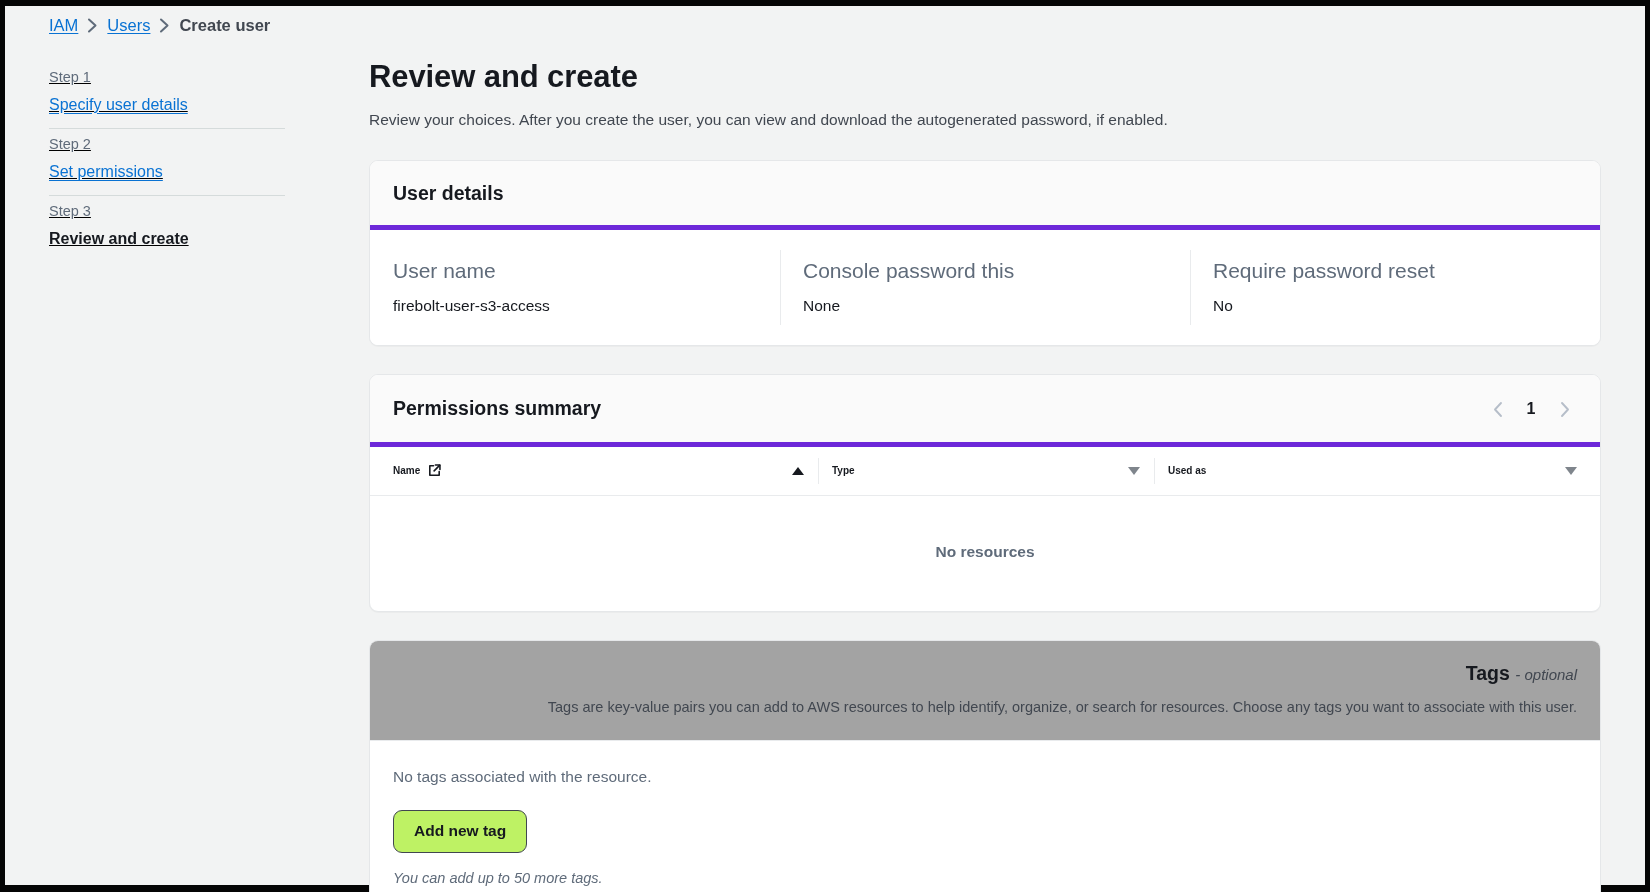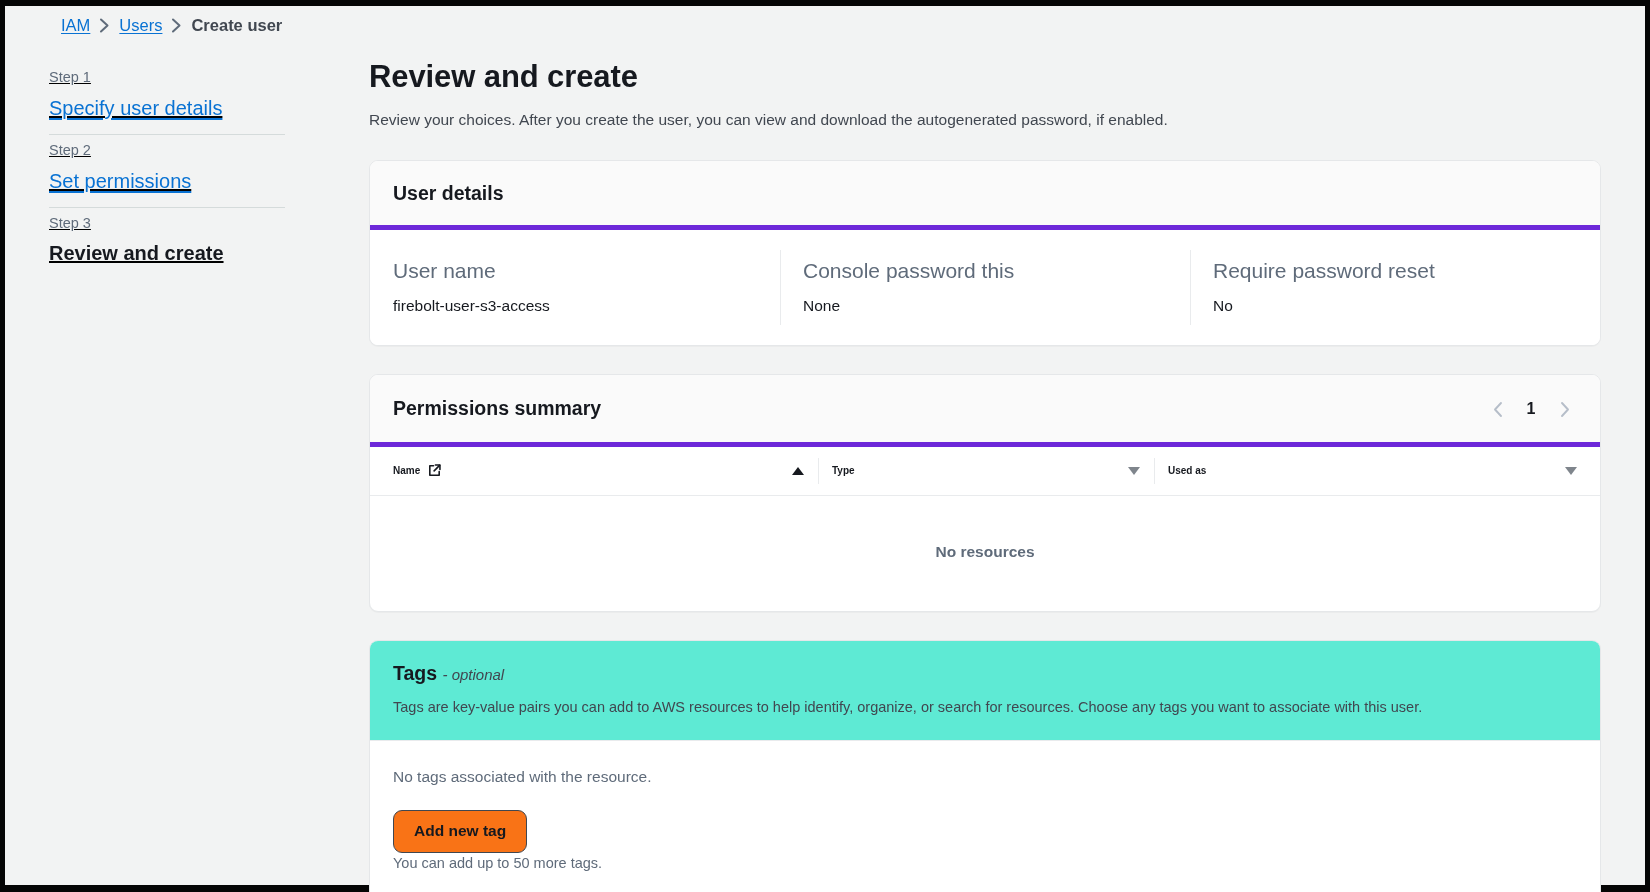--- a/index.html
+++ b/index.html
@@ -19,21 +19,21 @@
     height: 892px;
     background: #f2f3f3;
     border: 5px solid #050505;
     border-top-width: 6px;
     border-bottom-width: 7px;
   }
 
   
   .breadcrumb {
     position: absolute;
-    left: 56px;
+    left: 44px;
     top: 10px;
     display: flex;
     align-items: center;
     gap: 9px;
     font-size: 16.5px;
     color: #16191f;
   }
   .bc-link {
     color: #0972d3;
     text-decoration: underline;
@@ -58,21 +58,21 @@
     width: 236px;
   }
   .step { padding: 5px 0 12px 0; text-decoration: underline; }
   .step-num {
     font-size: 14.5px;
     color: #5f6b7a;
     line-height: 1.5;
     margin-bottom: 5px;
   }
   .step-label {
-    font-size: 20px;
+    font-size: 16px;
     color: #0972d3;
     text-decoration: underline;
     text-underline-offset: 3px;
     cursor: pointer;
     line-height: 1.4;
   }
   .step-label.current {
     color: #16191f;
     font-weight: 700;
     text-decoration: none;
@@ -245,23 +245,24 @@
   .tbl-empty {
     padding: 47px 0 50px 0;
     text-align: center;
     font-size: 15.5px;
     font-weight: 700;
     color: #5f6b7a;
   }
 
   
   .tags-header {
-    background: #5eead4;
+    background: #a3a3a3;
     padding: 21px 23px 22px 23px;
     border-bottom: 1px solid #e9ebed;
+    text-align: right;
   }
   .tags-desc {
     font-size: 14.5px;
     color: #414750;
     margin-top: 11px;
     line-height: 1.45;
   }
   .tags-body { padding: 25px 23px 28px 23px; background: #ffffff; }
   .tags-empty {
     font-size: 15.5px;
@@ -270,30 +271,32 @@
   }
   .btn {
     font-family: "Liberation Sans", sans-serif;
     font-size: 15.5px;
     font-weight: 700;
     border-radius: 9px;
     cursor: pointer;
     line-height: 1;
   }
   .btn-normal {
-    background: #f97316;
+    background: #bef264;
     border: 1.6px solid #414750;
     color: #16191f;
     padding: 12px 20px 13px 20px;
   }
   .btn-add-tag { margin-top: 23px; display: inline-block; }
   .tags-note {
     font-size: 14.5px;
     color: #5f6b7a;
+    margin-top: 15px;
     line-height: 1.4;
+    font-style: italic;
   }
 </style>
 </head>
 <body>
 
 <div class="screen">
 
   <div class="breadcrumb">
     <span class="bc-link">IAM</span>
     <span class="bc-sep">

